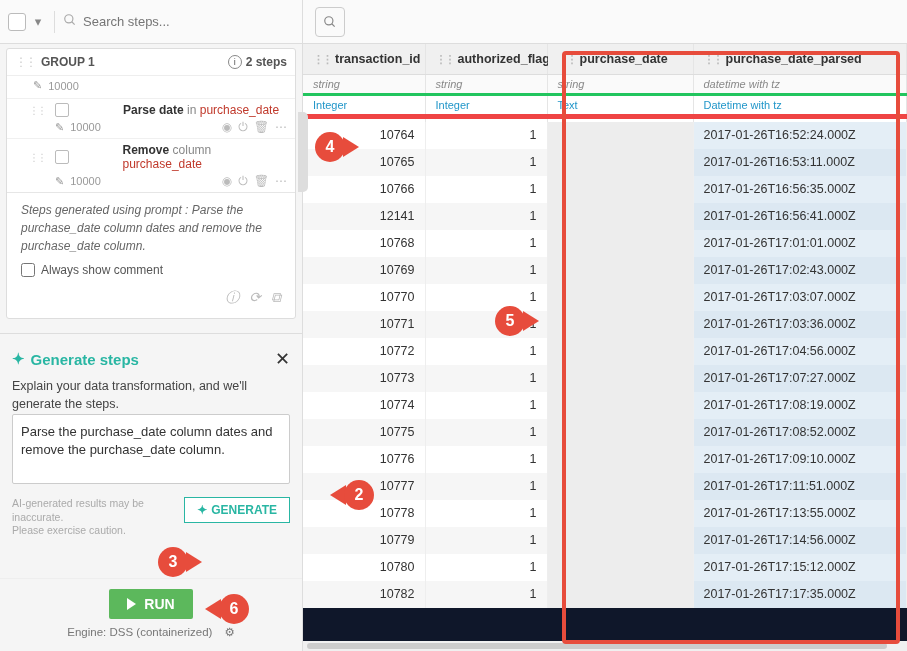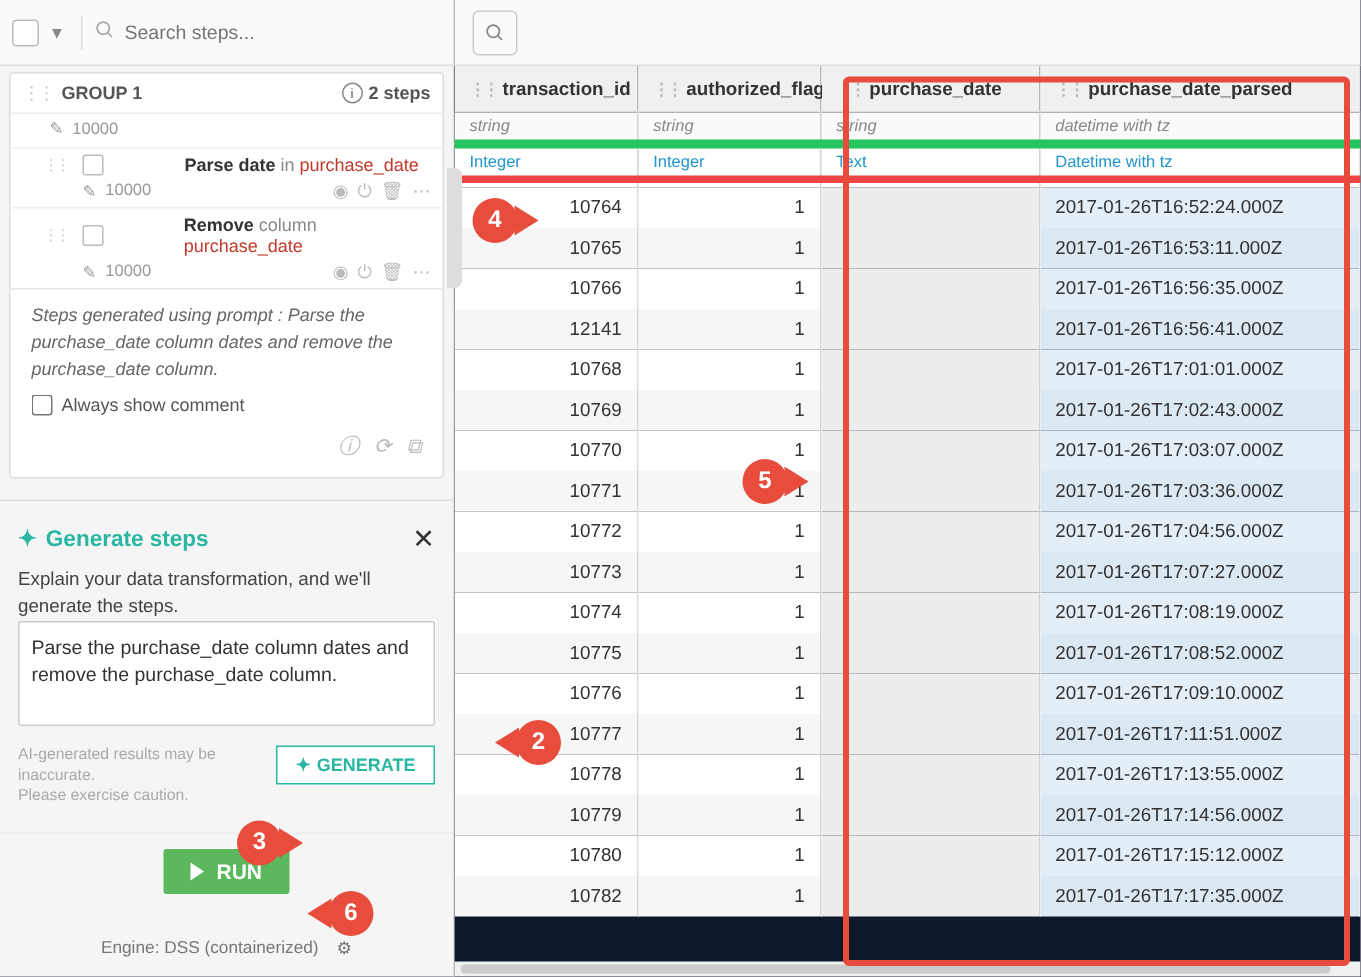--- a/index.html
+++ b/index.html
@@ -63,29 +63,29 @@
 .gen-close { cursor:pointer; font-size:18px; color:#333; }
 .gen-desc { font-size:12.5px; color:#444; margin-bottom:1px; line-height:1.4; }
 .gen-textarea { width:100%; min-height:70px; border:1px solid #ccc; border-radius:2px; padding:8px; font-size:13px; font-family:inherit; resize:none; color:#333; line-height:1.4; outline: none; }
 .gen-bottom { display:flex; align-items:flex-start; justify-content:space-between; margin-top:10px; }
 .gen-warning { font-size:10.5px; color:#aaa; line-height:1.3; }
 .gen-btn { border:1px solid #29b6a3; color:#29b6a3; background:#fff; padding:5px 12px; font-size:12px; font-weight:600; cursor:pointer; display:flex; align-items:center; gap:4px; }
 
 .run-area { margin-top:auto; padding:10px 12px 12px 12px; border-top:1px solid #eee; text-align:center; }
 .run-btn { background:#5cb85c; color:#fff; border:none; padding:7px 18px; font-size:14px; font-weight:600; border-radius:2px; cursor:pointer; display:inline-flex; align-items:center; gap:8px; margin-bottom:6px; }
 .run-btn .play { width:0; height:0; border-left:9px solid #fff; border-top:6px solid transparent; border-bottom:6px solid transparent; }
-.engine-txt { font-size:11.5px; color:#777; display:flex; align-items:center; justify-content:center; gap:12px;margin-top:23px; }
+.engine-txt { font-size:11.5px; color:#777; display:flex; align-items:center; justify-content:center; gap:12px; }
 
 
 .table-wrap { flex:1; overflow:auto; position:relative; }
 table { border-collapse:collapse; width:100%; table-layout:fixed; }
 col.c1 { width:122px; } col.c2 { width:122px; } col.c3 { width:146px; } col.c4 { width: auto; }
 thead.th-main th { background:#f0f0f0; border-bottom:1px solid #ddd; border-right:1px solid #e5e5e5; padding:8px 10px; text-align:left; font-weight:600; font-size:12.5px; color:#333; position:relative; }
 thead.th-main th .col-dots { color:#bbb; font-size:11px; margin-right:4px; letter-spacing:-2px; }
-thead.th-type th { background:#fafafa; border-bottom:6px solid #22c55e; border-right:1px solid #e5e5e5; padding:3px 10px; font-weight:400; font-size:11px; color:#888; text-align:left; font-style:italic; }
+thead.th-type th { background:#fafafa; border-bottom:3px solid #22c55e; border-right:1px solid #e5e5e5; padding:3px 10px; font-weight:400; font-size:11px; color:#888; text-align:left; font-style:italic; }
 thead.th-meaning th { background:#fff; border-bottom:5px solid #ef4444; border-right:1px solid #e5e5e5; padding:3px 10px; font-weight:400; font-size:11px; color:#2196c9; text-align:left; }
 .green-bar td { height:5px; background:#4caf50; padding:0; border-right:1px solid #e5e5e5; }
 tbody tr td { border-right:1px solid #eee; padding:5px 10px; font-size:12.5px; color:#333; height:27px; }
 tbody tr:nth-child(odd) td { background:#fff; }
 tbody tr:nth-child(even) td { background:#f6f6f6; }
 tbody tr td.num { text-align:right; font-variant-numeric: tabular-nums; }
 tbody tr td.hl { background:#ededed !important; }
 tbody tr td.parsed { background:#e4eef6; }
 tbody tr:nth-child(even) td.parsed { background:#dce8f2; }
 

